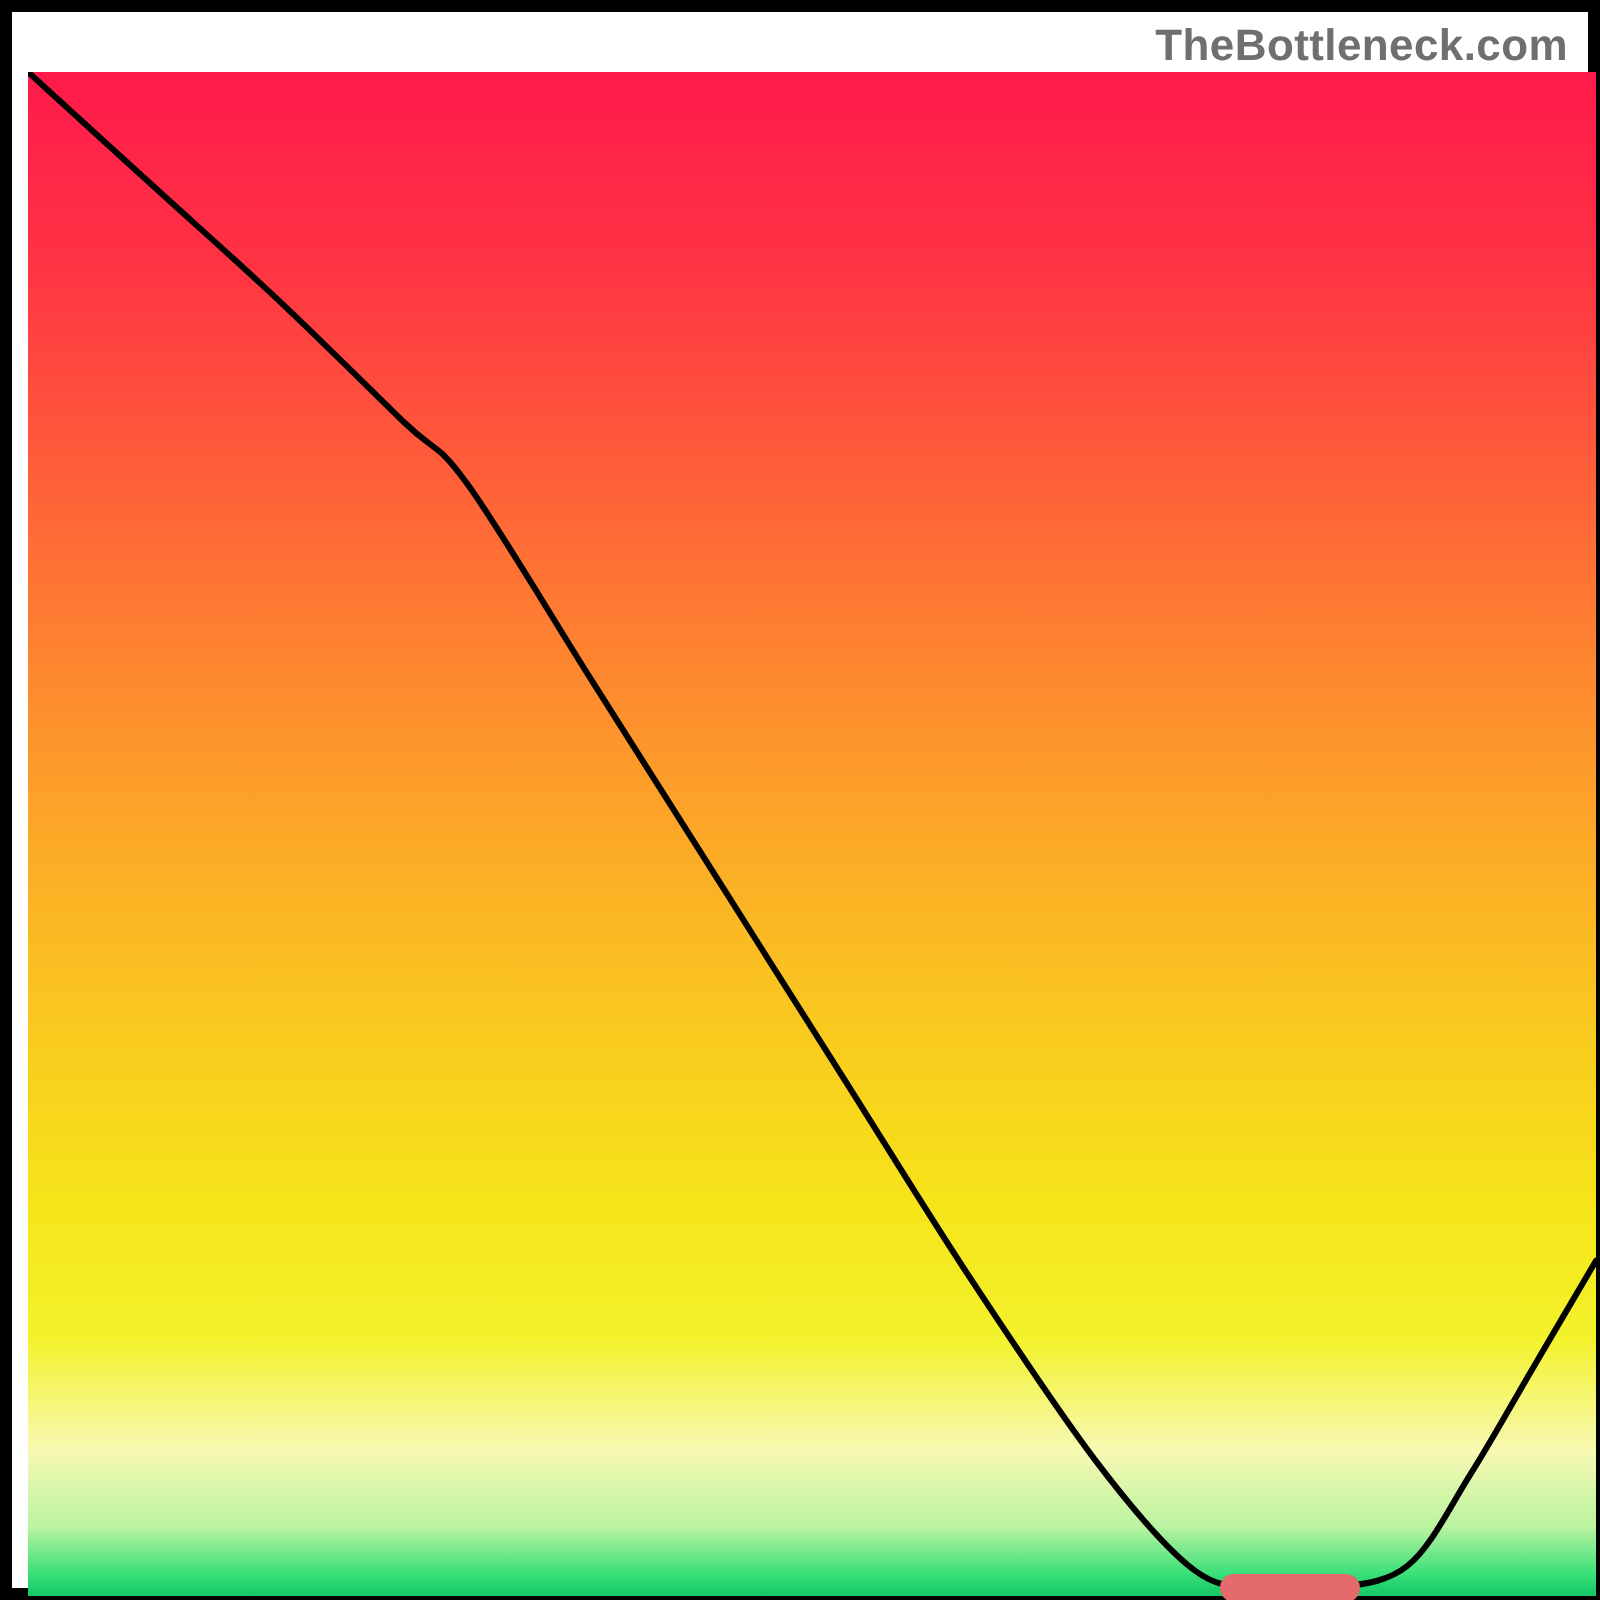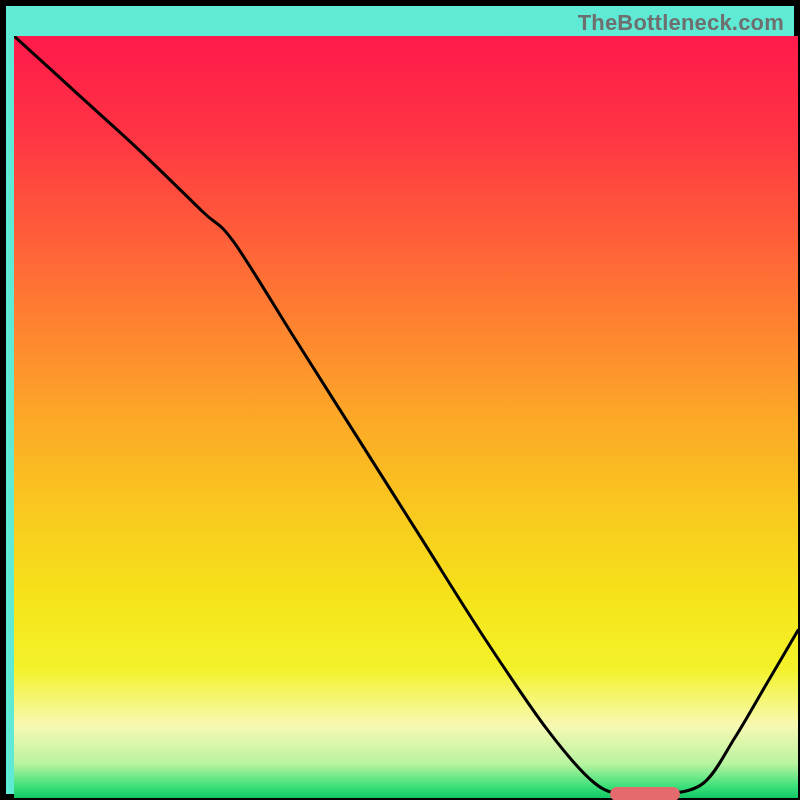--- a/index.html
+++ b/index.html
@@ -10,21 +10,21 @@
     background: #000;
     overflow: hidden;
     font-family: Arial, Helvetica, sans-serif;
   }
   .frame {
     position: absolute;
     left: 6px;
     top: 6px;
     width: 788px;
     height: 788px;
-    background: #5eead4;
+    background: #ffffff;
   }
   .plot-area {
     position: absolute;
     left: 8px;
     top: 30px;
     width: 784px;
     height: 762px;
   }
   .gradient {
     position: absolute;

